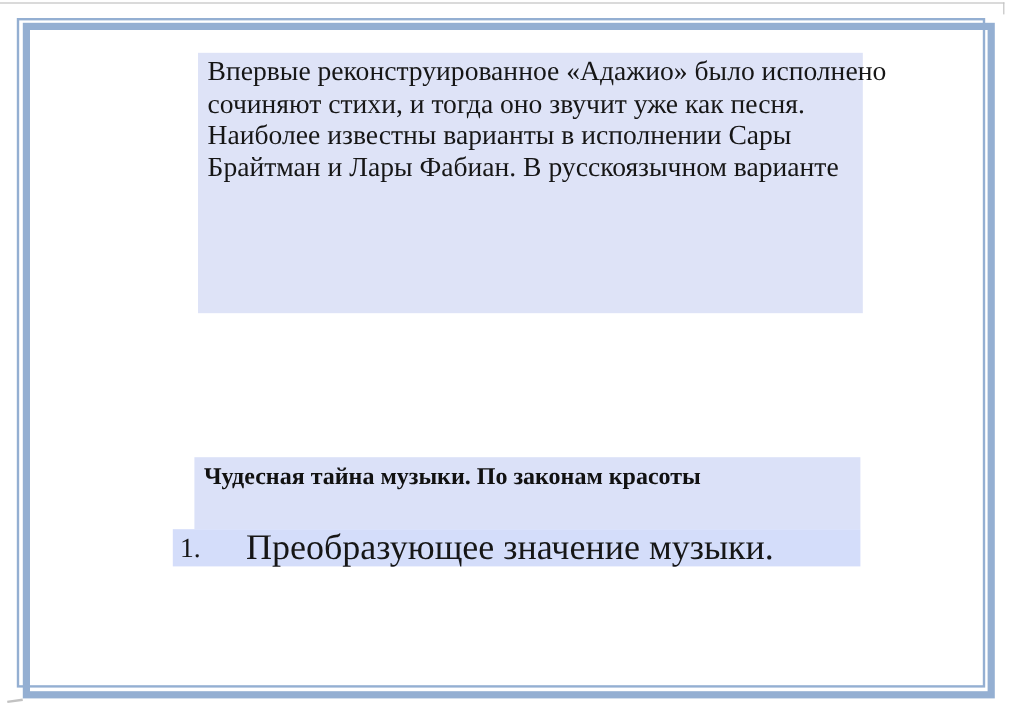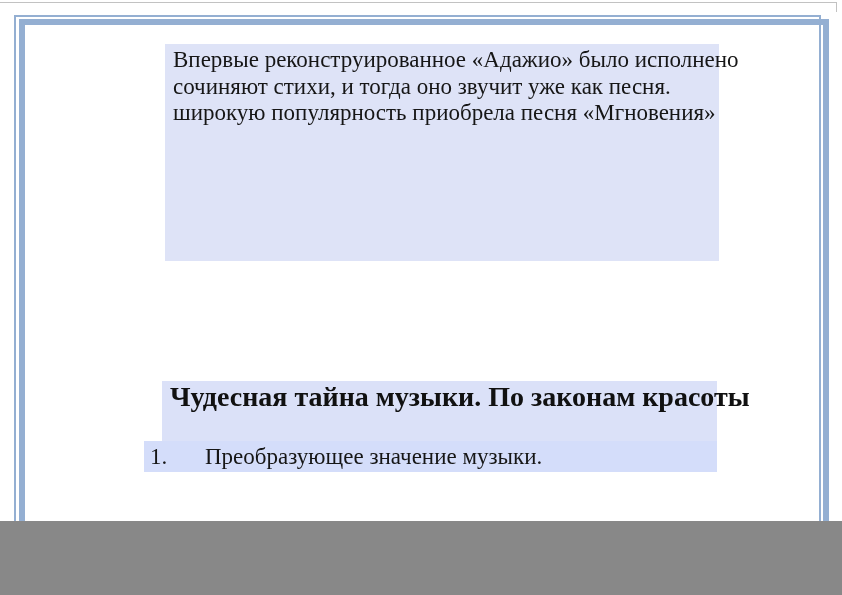--- a/index.html
+++ b/index.html
@@ -1,18 +1,18 @@
 <!DOCTYPE html>
 <html style="--page-bg: #ffffff; --frame-blue: #94afd2; --gray-line: #c2c2c2; --block1-bg: #dee3f7; --heading-bg: #dbe1f8; --list-bg: #d4ddfa;"><head>
 <meta charset="utf-8">
 <style>
   html,body{margin:0;padding:0;background:#888;}
   .stage{
     position:relative;
-    width:842px;height:521px;
+    width:842px;height:595px;
     background:var(--page-bg,#ffffff);
     overflow:hidden;
     font-family:"Liberation Serif","DejaVu Serif",serif;
   }
   
   .gray-top{position:absolute;left:0;top:2px;width:837px;height:1px;background:var(--gray-line,#c2c2c2);}
   .gray-top-stub{position:absolute;left:836px;top:2px;width:1px;height:10px;background:var(--gray-line,#c2c2c2);}
   .gray-bl-stub{position:absolute;left:6px;top:583px;width:13px;height:2px;background:var(--gray-line,#c2c2c2);transform:rotate(-8deg);}
   
   .frame-thin{
@@ -29,49 +29,50 @@
     box-sizing:border-box;background:var(--block1-bg,#dee3f7);
     padding:3px 0 0 8px;color:#161616;
   }
   .block1 .line{font-size:23px;line-height:26.6px;white-space:nowrap;}
   
   .block2-heading{
     position:absolute;left:162px;top:381px;width:555px;height:60px;
     box-sizing:border-box;background:var(--heading-bg,#dbe1f8);
     padding:2px 0 0 8px;color:#111111;
   }
-  .block2-heading .hline{font-size:28px;font-weight:bold;line-height:28px;white-space:nowrap;}
+  .block2-heading .hline{font-size:20px;font-weight:bold;line-height:28px;white-space:nowrap;}
   
   .block2-list{
     position:absolute;left:144px;top:441px;width:573px;height:31px;
     box-sizing:border-box;background:var(--list-bg,#d4ddfa);
     color:#161616;display:flex;align-items:center;
   }
   .block2-list .num{
     font-size:23px;line-height:30px;padding-left:6px;width:55px;
     flex:0 0 auto;
   }
-  .block2-list .item-text{font-size:23px;line-height:30px;white-space:nowrap;}
+  .block2-list .item-text{font-size:30px;line-height:30px;white-space:nowrap;}
 </style>
 </head>
 <body>
 
 <div class="stage">
 
   <div class="gray-top"></div>
   <div class="gray-top-stub"></div>
   <div class="gray-bl-stub"></div>
 
   <div class="frame-thin"></div>
   <div class="frame-thick"></div>
 
   <div class="block1">
     <div class="line">Впервые реконструированное «Адажио» было исполнено</div>
     <div class="line">сочиняют стихи, и тогда оно звучит уже как песня.</div>
-    <div class="line">широкую популярность приобрела песня «Мгновения»</div>
+    <div class="line">Наиболее известны варианты в исполнении Сары</div>
+    <div class="line">Брайтман и Лары Фабиан. В русскоязычном варианте</div>
   </div>
 
   <div class="block2-heading">
     <div class="hline">Чудесная тайна музыки. По законам красоты</div>
   </div>
 
   <div class="block2-list">
     <div class="num">1.</div>
     <div class="item-text">Преобразующее значение музыки.</div>
   </div>

